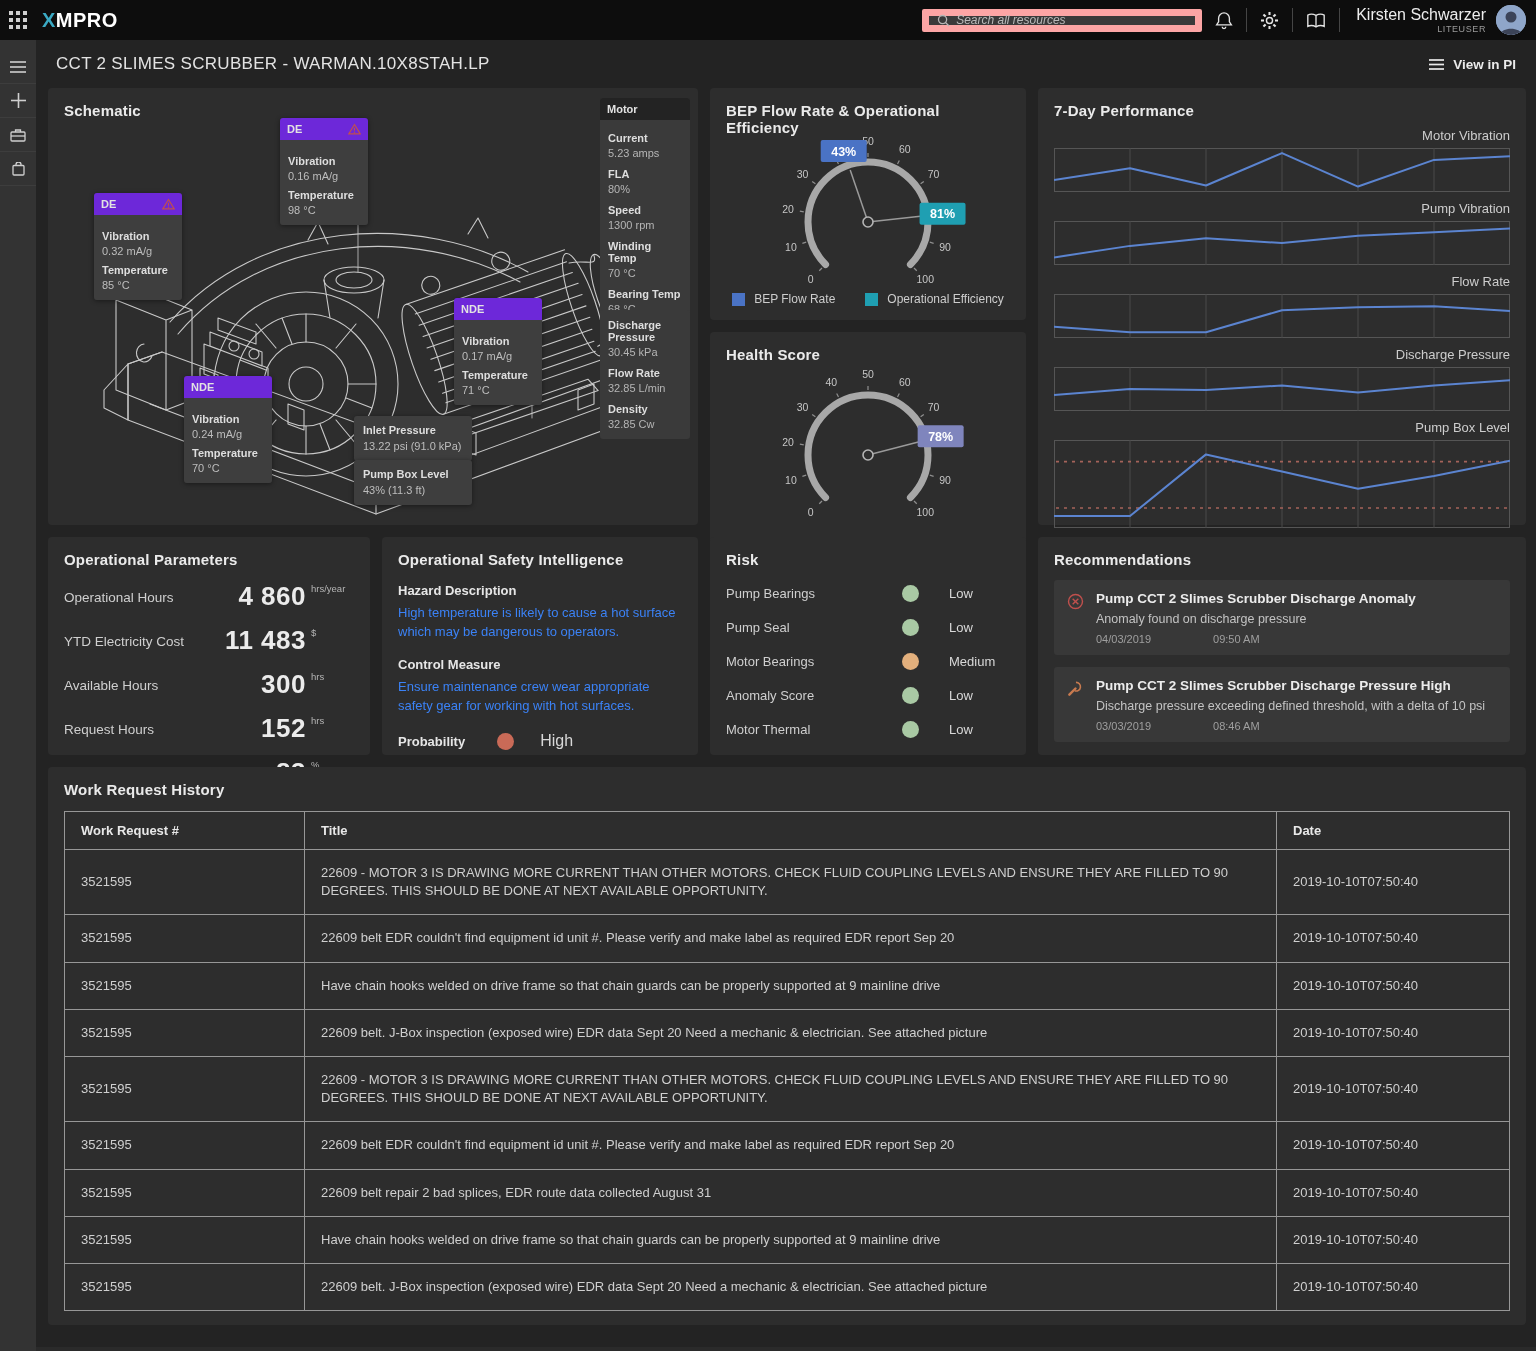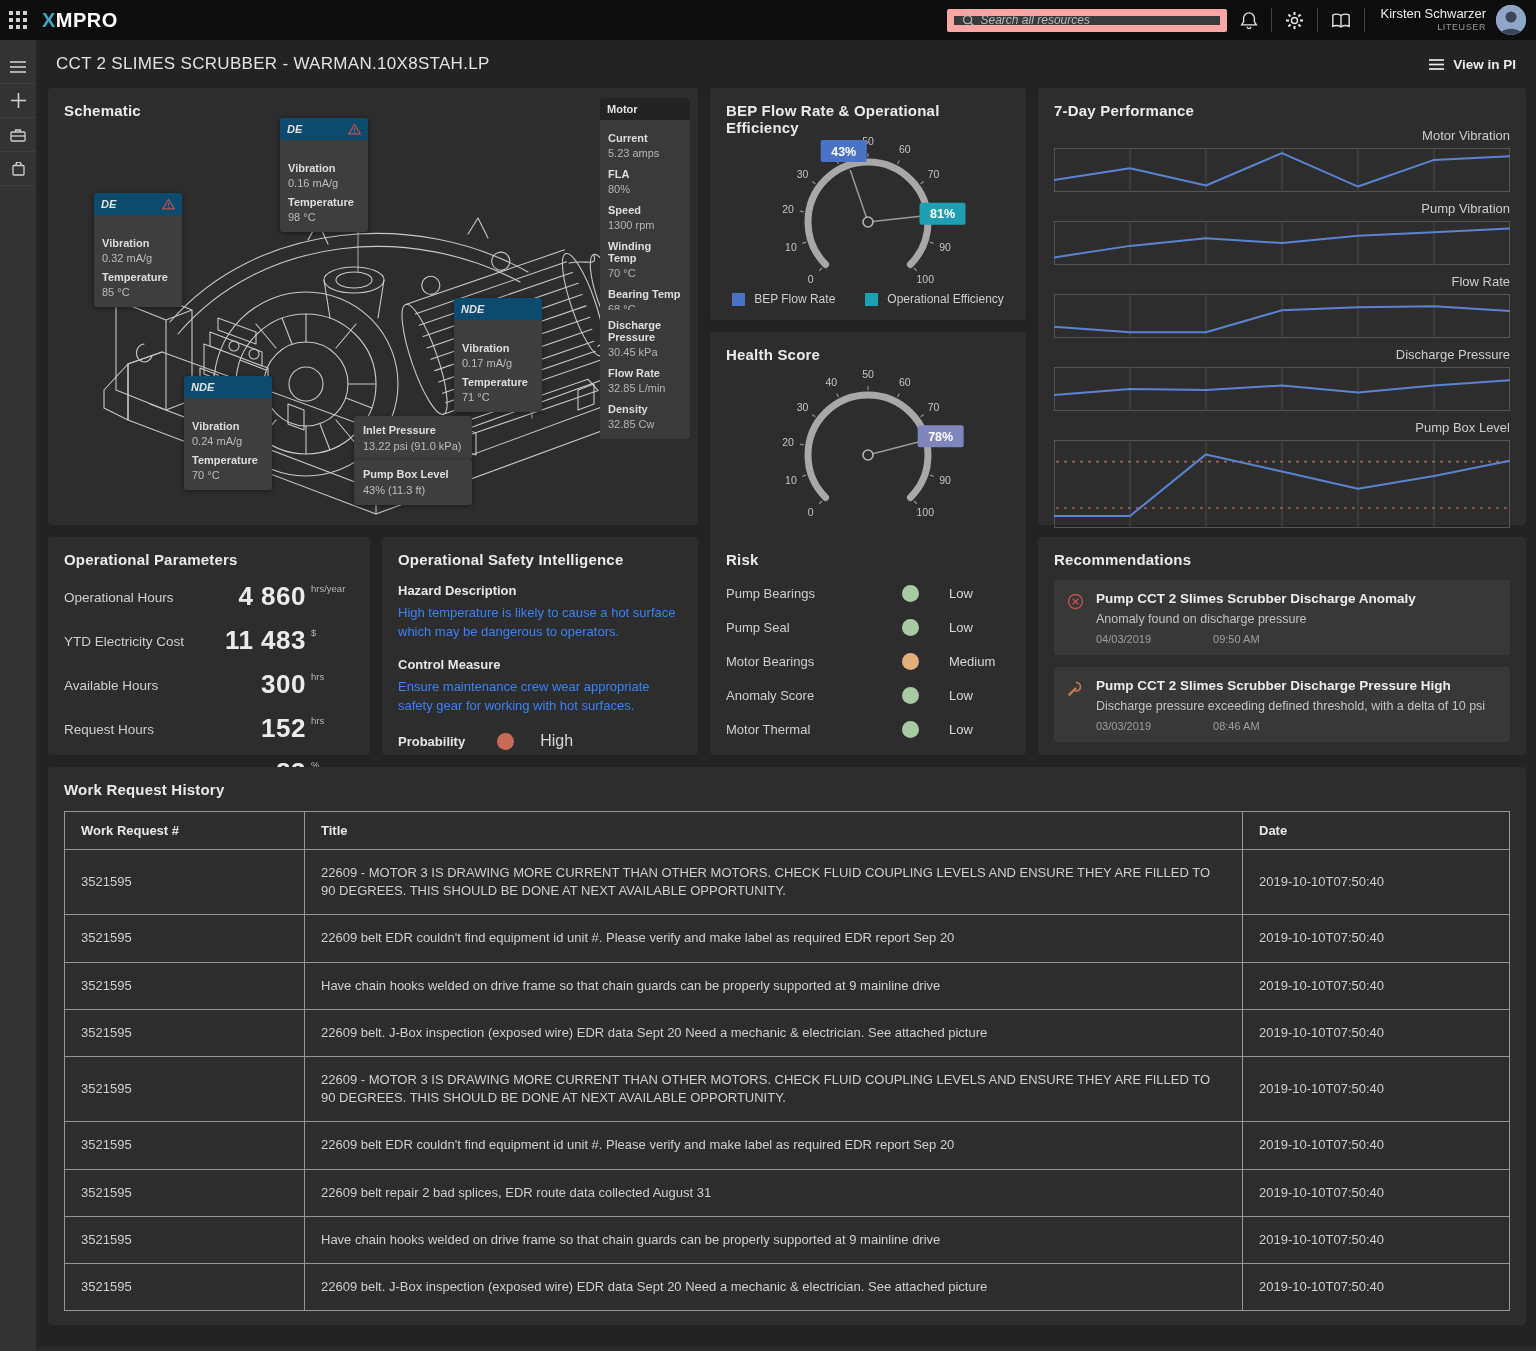--- a/index.html
+++ b/index.html
@@ -12,21 +12,21 @@
   .appgrid { width:36px; display:flex; justify-content:center; cursor:pointer; }
   .logo { margin-left:6px; font-size:20px; font-weight:bold; letter-spacing:.5px; color:#fff; }
   .logo .x { color:#3aa9c3; }
   .tb-spacer { flex:1; }
   .search-box { width:280px; height:23px; background:#3a3a3a; border:7px solid #fca5a5; border-radius:2px; display:flex; align-items:center; padding:0 8px; gap:6px; }
   .search-box input { flex:1; background:transparent; border:none; outline:none; color:#ccc; font-size:12px; font-style:italic; }
   .search-box input::placeholder { color:#b9b9b9; font-style:italic; }
   .tb-icon { padding:0 13px; display:flex; align-items:center; cursor:pointer; }
   .tb-sep { width:1px; height:24px; background:#454545; }
   .user-block { text-align:right; margin:0 10px 0 16px; line-height:1.15; cursor:pointer; }
-  .user-name { font-size:13px; color:#ededed; }
+  .user-name { font-size:16px; color:#ededed; }
   .user-role { font-size:9px; color:#9a9a9a; letter-spacing:.6px; }
   .avatar { width:30px; height:30px; border-radius:50%; margin-right:10px; overflow:hidden; flex:0 0 auto; cursor:pointer; background:#8fa6c9; }
 
   
   .sidebar { position:absolute; top:40px; left:0; bottom:0; width:36px; background:#333; display:flex; flex-direction:column; align-items:center; padding-top:10px; }
   .side-icon { width:36px; height:34px; display:flex; align-items:center; justify-content:center; color:#c9c9c9; cursor:pointer; border-bottom:1px solid #3d3d3d; }
 
   
   .main { position:absolute; left:36px; top:40px; width:1500px; min-height:1291px; background:#232323; padding-bottom:22px; }
   .title-row { height:48px; display:flex; align-items:center; padding:0 20px; }
@@ -41,24 +41,24 @@
   .col-mid { display:flex; flex-direction:column; gap:12px; height:437px; }
   .col-mid .panel { flex:1; }
   .row1-perf { height:437px; }
   .row2-left { display:grid; grid-template-columns:322px 316px; gap:12px; height:218px; }
   .row2-left .panel, .row2-mid, .row2-right { height:218px; }
   .work-panel { grid-column:1 / span 3; }
 
   
   .schematic-svg { position:absolute; left:10px; top:34px; }
   .callout { position:absolute; width:88px; font-size:11px; border-radius:3px; overflow:hidden; box-shadow:0 1px 5px rgba(0,0,0,.45); z-index:3; }
-  .callout-header { background:#0c4a6e; color:#e2e2e2; font-weight:bold; padding:5px 7px; display:flex; justify-content:space-between; align-items:center;font-style:italic; }
+  .callout-header { background:#6d28d9; color:#e2e2e2; font-weight:bold; padding:5px 7px; display:flex; justify-content:space-between; align-items:center; }
   .callout-body { background:#3e3e3e; padding:7px 8px 9px; }
   .co-label { font-weight:bold; color:#dedede; margin-top:7px; }
-  .co-label:first-child { margin-top:15px; }
+  .co-label:first-child { margin-top:8px; }
   .co-value { color:#bdbdbd; margin-top:3px; }
   .tagbox { position:absolute; width:118px; background:#3e3e3e; border-radius:3px; padding:8px 9px 9px; font-size:11px; box-shadow:0 1px 5px rgba(0,0,0,.45); z-index:3; }
   .tag-label { font-weight:bold; color:#dedede; }
   .tag-value { color:#bdbdbd; margin-top:4px; }
   .mini-panel { position:absolute; width:90px; background:#3a3a3a; border-radius:3px; font-size:11px; z-index:3; }
   .mini-header { background:#232323; font-weight:bold; color:#e2e2e2; padding:5px 7px; border-radius:3px 3px 0 0; }
   .mini-body { padding:3px 8px 9px; }
   .stat-label { font-weight:bold; color:#dedede; margin-top:9px; }
   .stat-value { color:#b5b5b5; margin-top:3px; }
 
@@ -96,21 +96,21 @@
   .rec-title { font-weight:bold; font-size:13.5px; color:#ececec; }
   .rec-desc { font-size:12.5px; color:#c3c3c3; margin-top:6px; }
   .rec-meta { font-size:11px; color:#9f9f9f; margin-top:7px; display:flex; }
   .rec-meta span:last-child { margin-left:62px; }
 
   
   .wr-table { width:100%; border-collapse:collapse; margin-top:13px; }
   .wr-table th, .wr-table td { border:1px solid #979797; text-align:left; vertical-align:middle; }
   .wr-table th { font-size:13px; font-weight:bold; color:#e8e8e8; padding:11px 16px; }
   .wr-table td { font-size:13px; color:#cfcfcf; padding:14px 16px; line-height:1.4; }
-  .wr-col-num { width:240px; } .wr-col-date { width:267px; }
+  .wr-col-num { width:240px; } .wr-col-date { width:233px; }
 </style>
 </head>
 <body>
 
 <div class="topbar">
   <div class="appgrid">
     <svg width="18" height="18" viewBox="0 0 18 18">
       <g fill="#cfcfcf">
           <rect x="0" y="0" width="4" height="4"></rect>
           <rect x="7" y="0" width="4" height="4"></rect>

